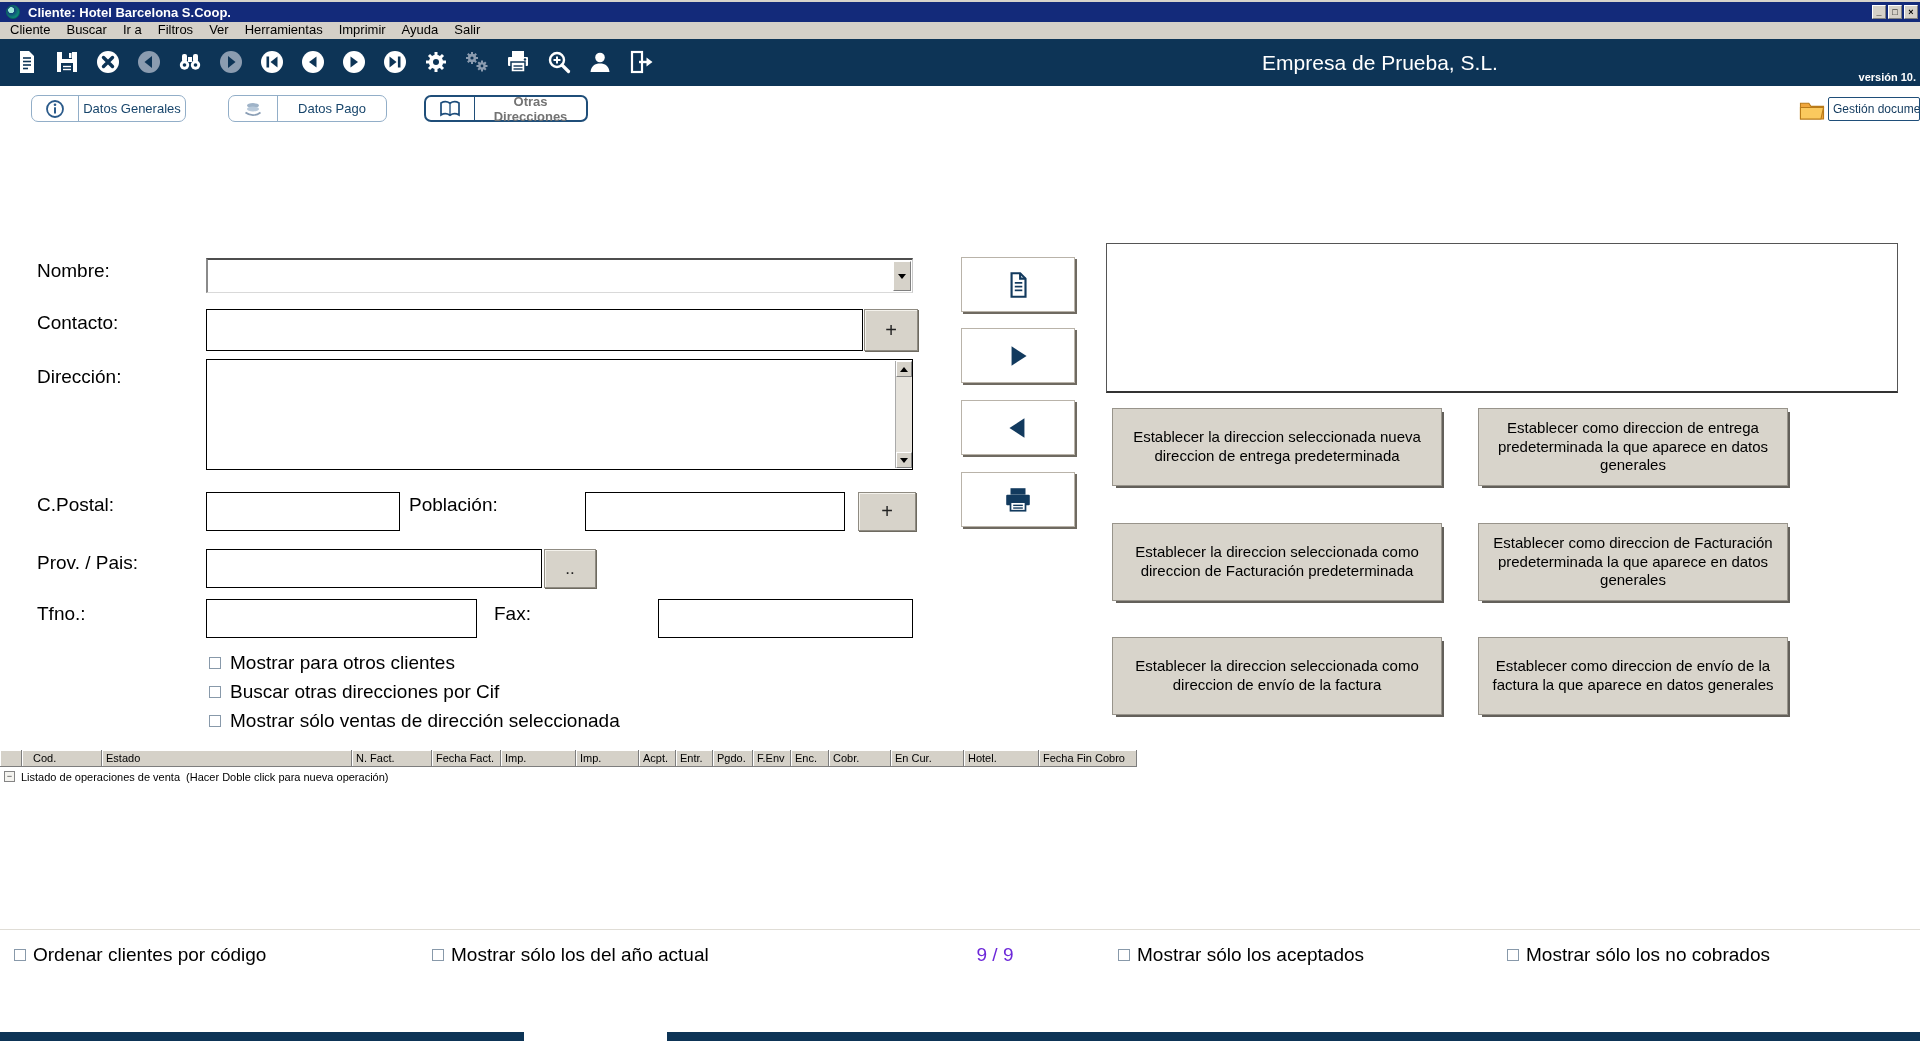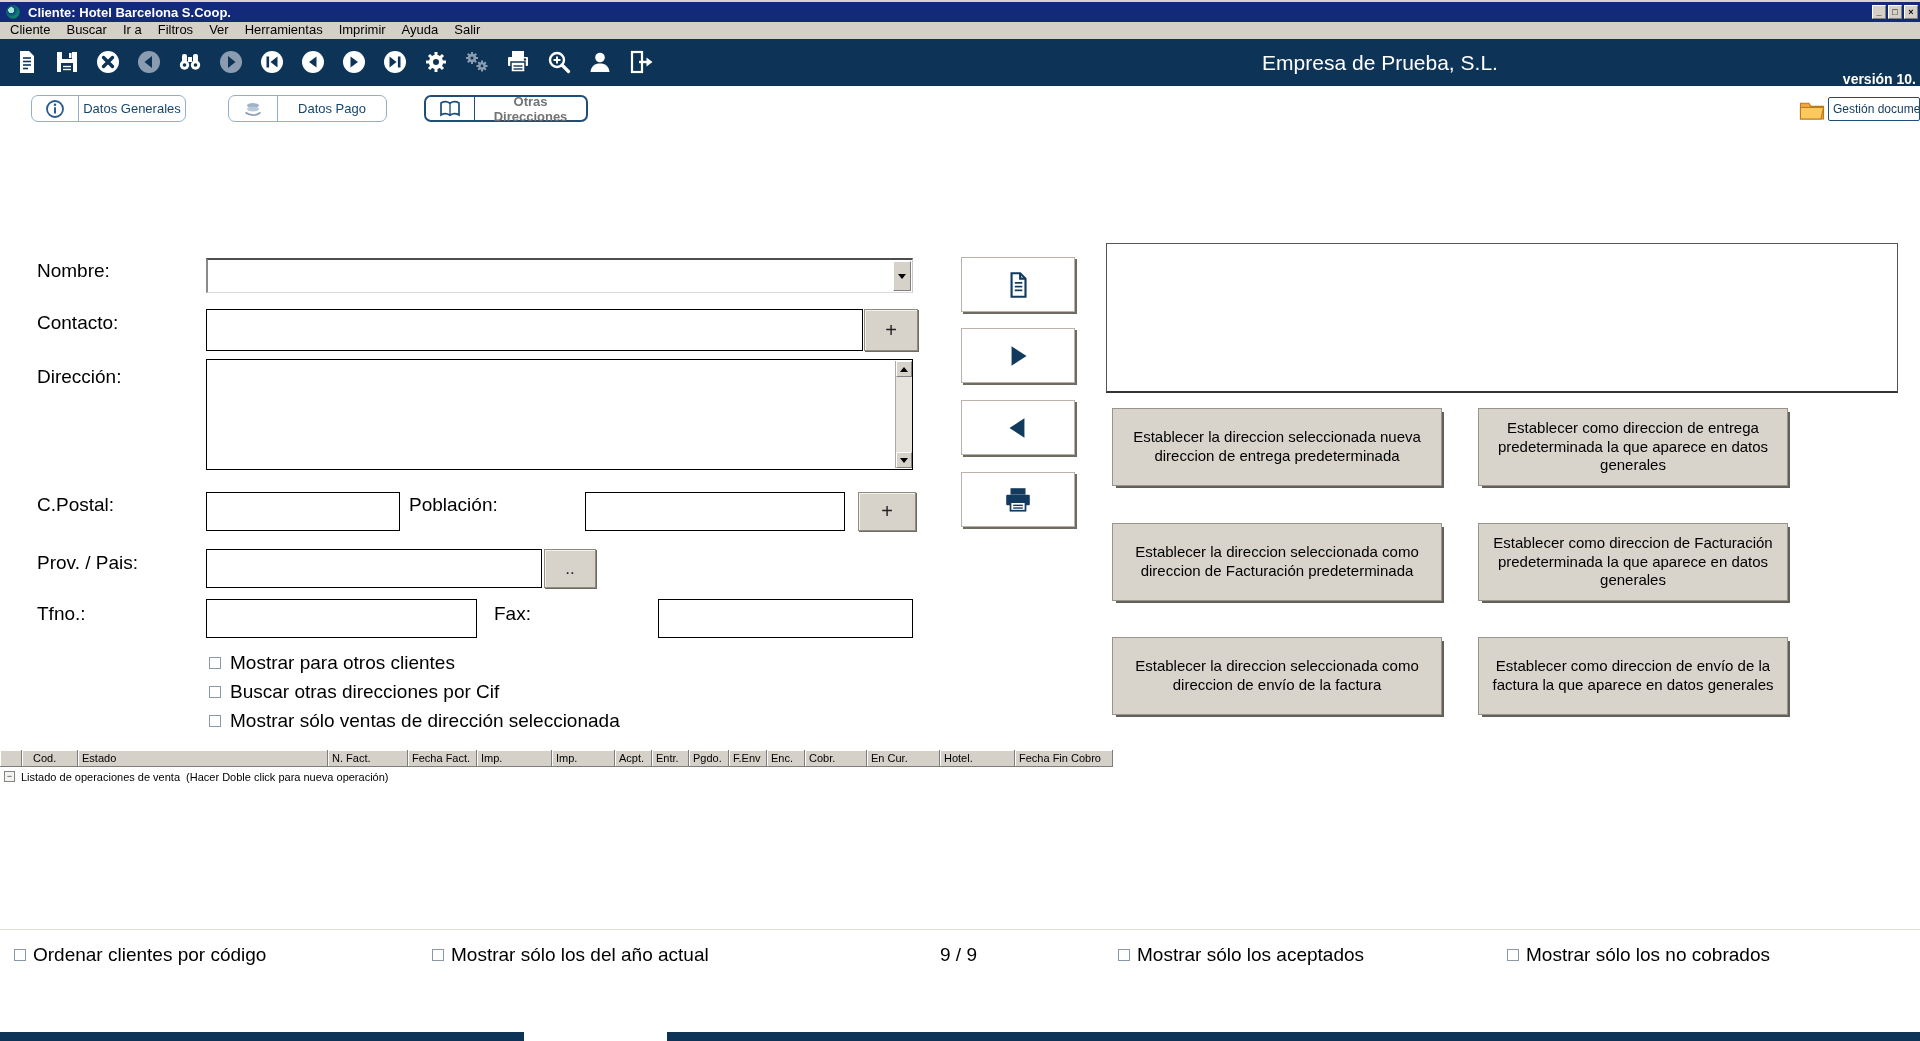--- a/index.html
+++ b/index.html
@@ -20,21 +20,21 @@
     text-align:center; color:#000; font-weight:bold; }
   .menubar { left:0; top:22px; width:1920px; height:17px; background:#d4d0c8;
     display:flex; padding-left:8px; }
   .menu-item { font-size:13px; color:#000; padding:0 10px 0 2px; margin-right:4px; }
 
   
   .toolbar { left:0; top:39px; width:1920px; height:47px; background:#0d3456; }
   .tb-icon { position:absolute; top:48px; width:28px; height:28px; }
   .company { position:absolute; left:1180px; top:51px; width:400px; text-align:center;
     color:#fff; font-size:21px; }
-  .version { position:absolute; right:4px; top:71px; color:#fff; font-size:14px; font-weight:bold; white-space:nowrap; }
+  .version { position:absolute; right:4px; top:71px; color:#fff; font-size:11px; font-weight:bold; white-space:nowrap; }
 
   
   .tab { position:absolute; top:95px; height:27px; background:#fff; border:1px solid #92aec8;
     border-radius:7px; display:flex; align-items:center; }
   .tab.active { border:2px solid #1f4e79; }
   .tab .divider { width:1px; height:100%; background:#92aec8; }
   .tab.active .divider { background:#1f4e79; }
   .tab .ic { display:flex; align-items:center; justify-content:center; }
   .tab-label { font-size:13px; color:#17456b; text-align:center; flex:1; }
   .tab.active .tab-label { font-weight:bold; color:#737373; }
@@ -88,22 +88,22 @@
   .th { height:17px; background:#d5d1c8; border-right:1px solid #7d7d7d; border-bottom:1px solid #7d7d7d;
     box-shadow:inset 1px 1px 0 #fff; font-size:11px; color:#000; padding:2px 0 0 4px;
     white-space:nowrap; overflow:hidden; }
   .tbody { position:absolute; left:0; top:767px; width:1920px; height:163px; background:#fff;
     border-bottom:1px solid #e0ddd6; }
   .treebox { position:absolute; left:4px; top:4px; width:11px; height:11px; border:1px solid #848484;
     background:#f4f3ef; font-size:9px; line-height:9px; text-align:center; color:#333; }
   .group-text { position:absolute; left:21px; top:4px; font-size:11px; color:#000; white-space:pre; }
 
   
-  .counter { position:absolute; left:940px; top:944px; width:110px; 
-    font-size:19px; color:#000000; }
+  .counter { position:absolute; left:940px; top:944px; width:110px; text-align:center;
+    font-size:19px; color:#6d28d9; }
   .bottombar { position:absolute; left:0; top:1032px; width:1920px; height:9px; background:#0d3456; }
   .bottombar-gap { position:absolute; left:524px; top:0; width:143px; height:9px; background:#fff; }
 </style>
 </head>
 <body>
 
 <div class="abs top-edge"></div>
 <div class="abs titlebar">
   <div class="app-icon"></div>
   <div class="title-text">Cliente: Hotel Barcelona S.Coop.</div>
@@ -352,21 +352,21 @@
 <div class="listbox"></div>
 <div class="estab" style="left:1112px;top:408px;width:330px">Establecer la direccion seleccionada nueva direccion de entrega predeterminada</div>
 <div class="estab" style="left:1478px;top:408px;width:310px">Establecer como direccion de entrega predeterminada la que aparece en datos generales</div>
 <div class="estab" style="left:1112px;top:523px;width:330px">Establecer la direccion seleccionada como direccion de Facturación predeterminada</div>
 <div class="estab" style="left:1478px;top:523px;width:310px">Establecer como direccion de Facturación predeterminada la que aparece en datos generales</div>
 <div class="estab" style="left:1112px;top:637px;width:330px">Establecer la direccion seleccionada como direccion de envío de la factura</div>
 <div class="estab" style="left:1478px;top:637px;width:310px">Establecer como direccion de envío de la factura la que aparece en datos generales</div>
 
 <div class="thead">
     <div class="th" style="width: 22px;"></div>
-    <div class="th" style="width: 56px; padding-left: 11px;">Cod.</div>
+    <div class="th" style="width: 80px; padding-left: 11px;">Cod.</div>
     <div class="th" style="width: 250px;">Estado</div>
     <div class="th" style="width: 80px;">N. Fact.</div>
     <div class="th" style="width: 69px;">Fecha Fact.</div>
     <div class="th" style="width: 75px;">Imp.</div>
     <div class="th" style="width: 63px;">Imp.</div>
     <div class="th" style="width: 37px;">Acpt.</div>
     <div class="th" style="width: 37px;">Entr.</div>
     <div class="th" style="width: 40px;">Pgdo.</div>
     <div class="th" style="width: 38px;">F.Env</div>
     <div class="th" style="width: 38px;">Enc.</div>

